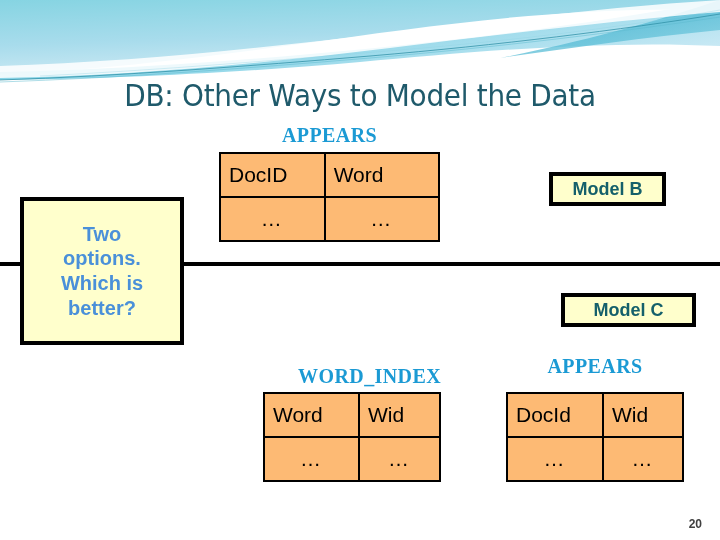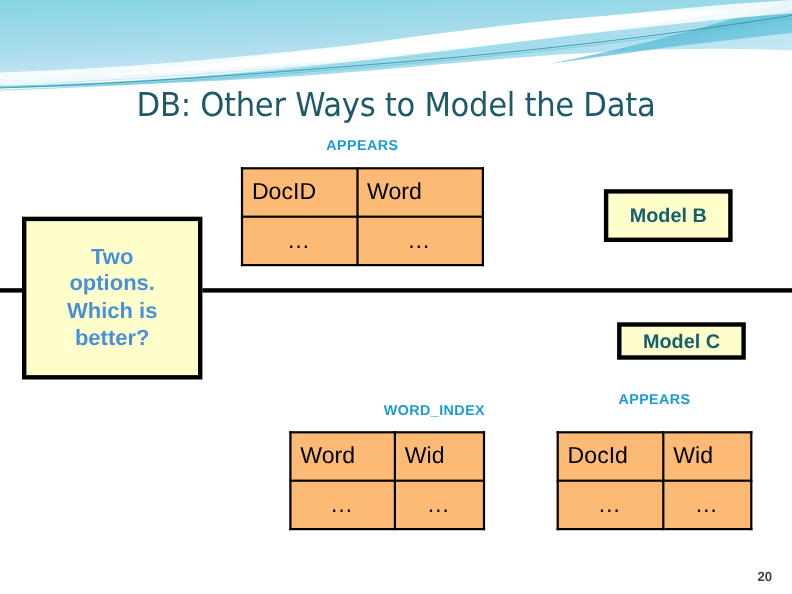--- a/index.html
+++ b/index.html
@@ -45,22 +45,22 @@
     font-weight: 400;
     letter-spacing: -0.3px;
     color: #1F5A6B;
     white-space: nowrap;
     transform: scaleX(0.93);
   }
 
   
   .cap {
     position: absolute;
-    font-family: Liberation Sans, sans-serif;
-    font-size: 13px;
+    font-family: Liberation Serif, serif;
+    font-size: 20px;
     font-weight: bold;
     color: #1B9AD4;
     letter-spacing: 0.4px;
     white-space: nowrap;
   }
 
   
   .etable {
     position: absolute;
     border-collapse: collapse;
@@ -120,26 +120,26 @@
     font-family: "Liberation Sans", sans-serif;
     font-size: 18px;
     font-weight: bold;
     color: #15606B;
     white-space: nowrap;
   }
   #model-b-box {
     left: 549px;
     top: 172px;
     width: 117px;
-    height: 48px;
+    height: 34px;
   }
   #model-c-box {
     left: 561px;
     top: 293px;
-    width: 117px;
+    width: 135px;
     height: 34px;
   }
 
   
   #divider-left {
     position: absolute;
     left: 0;
     top: 262px;
     width: 22px;
     height: 4px;

